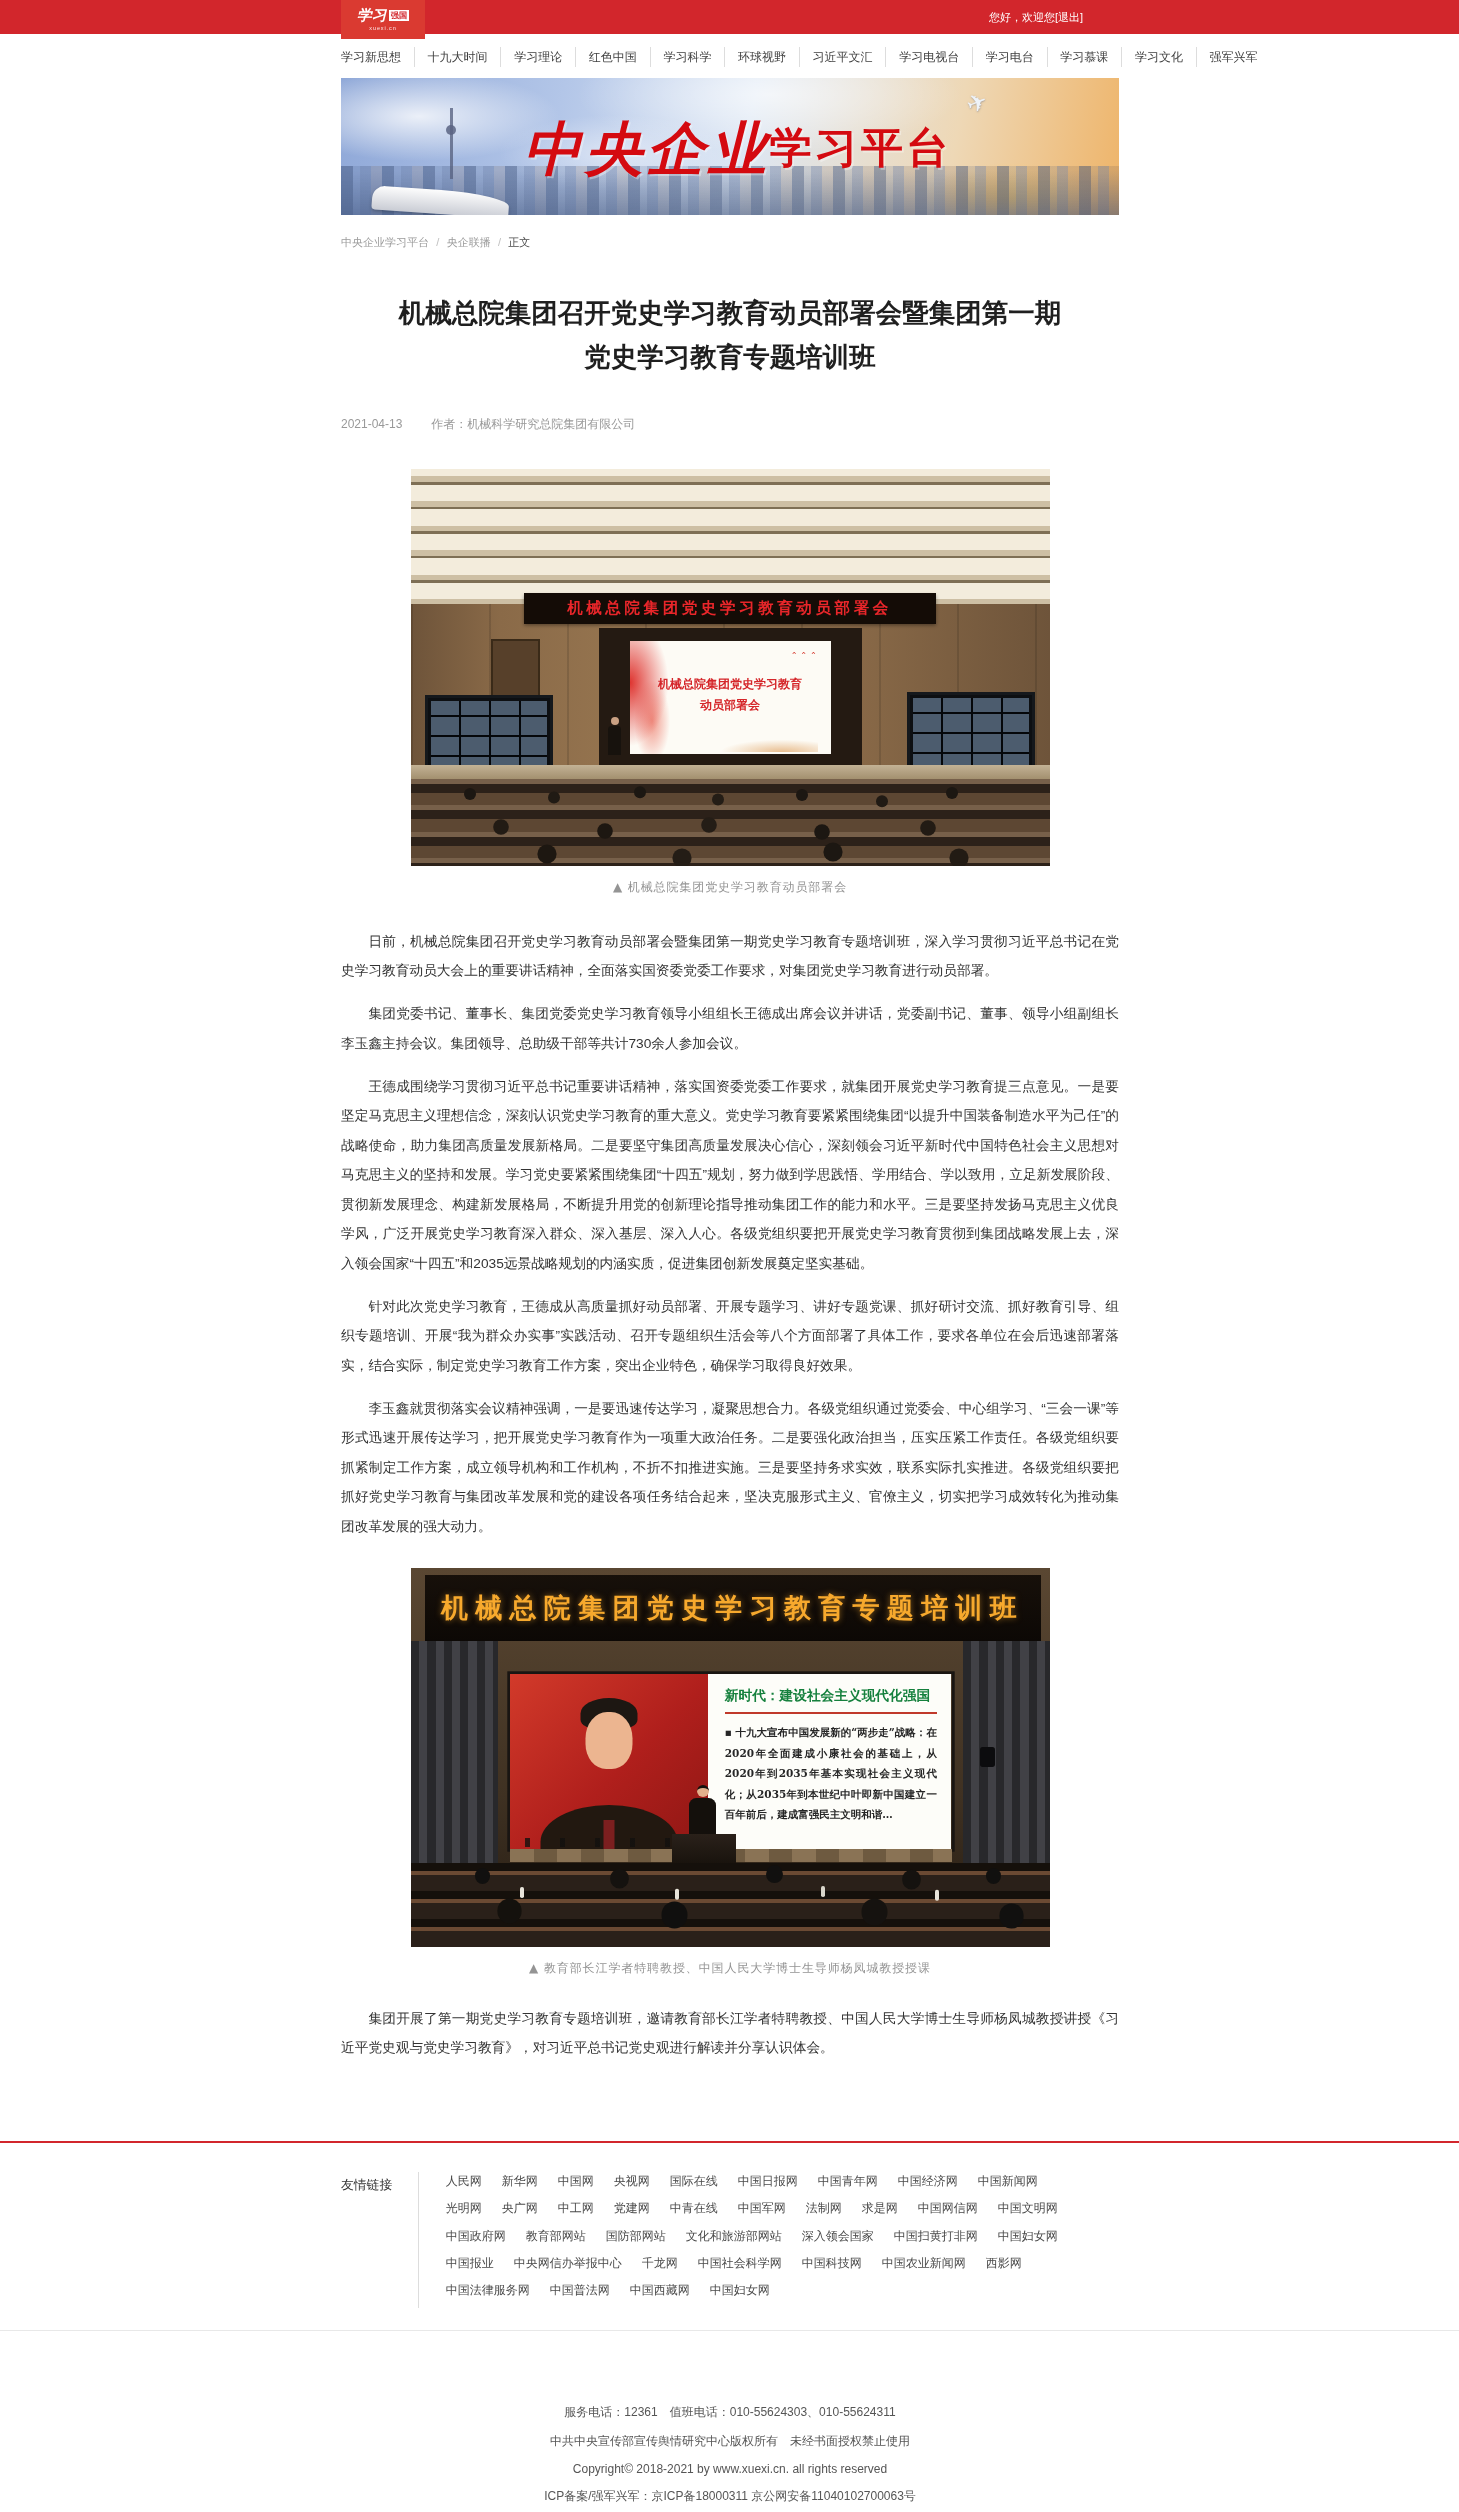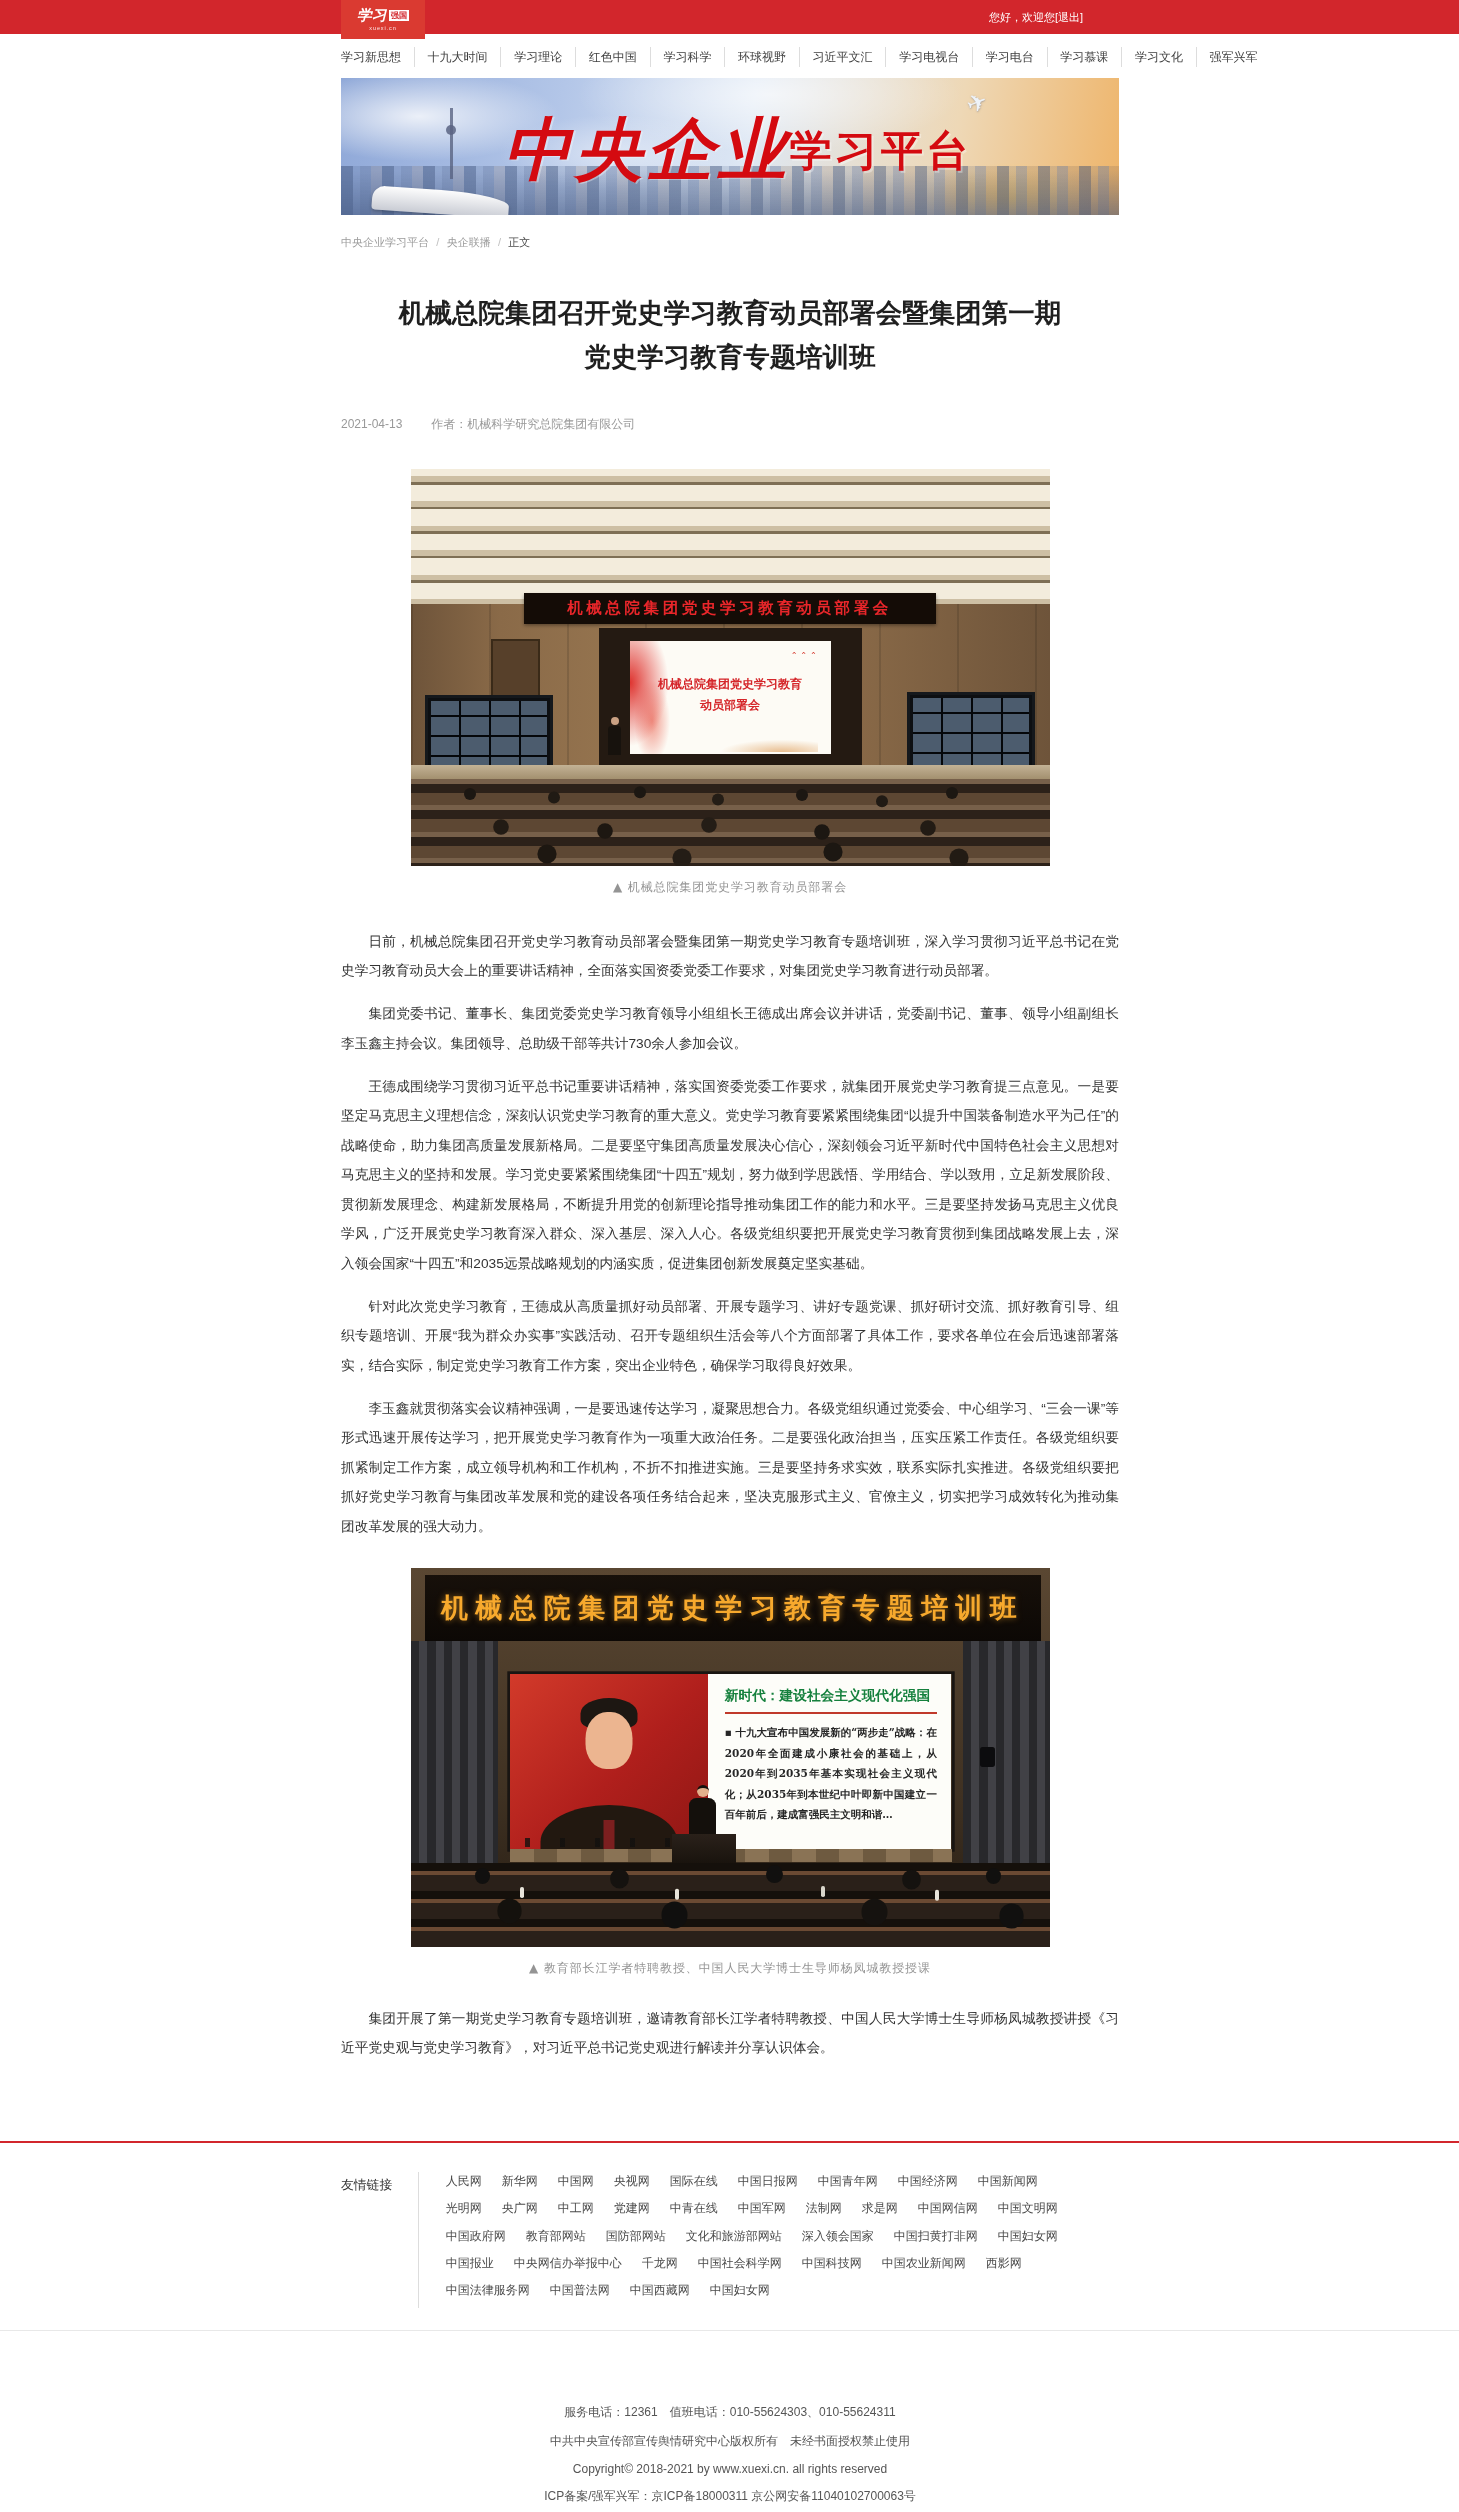--- a/index.html
+++ b/index.html
@@ -39,21 +39,21 @@
   .banner-city { position:absolute; bottom:0; left:0; right:0; height:49px; opacity:.85;
     background:
       linear-gradient(to top, rgba(60,80,120,.6), rgba(60,80,120,0) 90%),
       repeating-linear-gradient(90deg, rgba(55,75,115,.55) 0 12px, rgba(55,75,115,.18) 12px 19px,
         rgba(95,115,155,.5) 19px 30px, rgba(120,100,90,.25) 30px 41px); }
   .banner-tower { position:absolute; left:14%; bottom:36px; width:2.7px; height:71px; background:rgba(90,100,130,.8); }
   .banner-tower::before { content:""; position:absolute; top:16.4px; left:-3.6px; width:10px; height:10px; border-radius:50%; background:rgba(90,100,130,.85); }
   .banner-train { position:absolute; left:4%; bottom:1.8px; width:137px; height:24px; border-radius:12.8px 50% 3.6px 3.6px; background:linear-gradient(#fdfdfd,#c9ccd4); transform:rotate(4deg); box-shadow:0 1.8px 3.6px rgba(0,0,0,.25); }
   .banner-plane { position:absolute; right:17%; top:11px; font-size:24px; color:#eef3f9; transform:rotate(-22deg); text-shadow:0 0.9px 1.8px rgba(80,90,120,.5); }
   .banner-title { position:absolute; top:52%; left:51%; transform:translate(-50%,-50%); white-space:nowrap; color:#d40a10; }
-  .banner-title .b1 { font-family:"DejaVu Serif","Liberation Serif",serif; font-size:68px; font-weight:bold; font-style:italic; letter-spacing:3.6px; text-shadow:1.8px 1.8px 0 rgba(255,255,255,.35); }
+  .banner-title .b1 { font-family:"DejaVu Serif","Liberation Serif",serif; font-size:58px; font-weight:bold; font-style:italic; letter-spacing:3.6px; text-shadow:1.8px 1.8px 0 rgba(255,255,255,.35); }
   .banner-title .b2 { font-size:42px; font-weight:900; letter-spacing:3.6px; vertical-align:7.3px; text-shadow:1.8px 1.8px 0 rgba(255,255,255,.35); }
 
   
   .breadcrumb { margin-top:20px; font-size:11px; color:#9a9a9a; }
   .breadcrumb a { color:#9a9a9a; }
   .breadcrumb .sep { margin:0 7.3px; color:#c0c0c0; }
   .breadcrumb .current { color:#4d4d4d; }
 
   
   .article-title { margin-top:42px; padding:0 51px; text-align:center; font-size:26.5px; font-weight:bold; color:#1f1f1f; line-height:1.65; }

